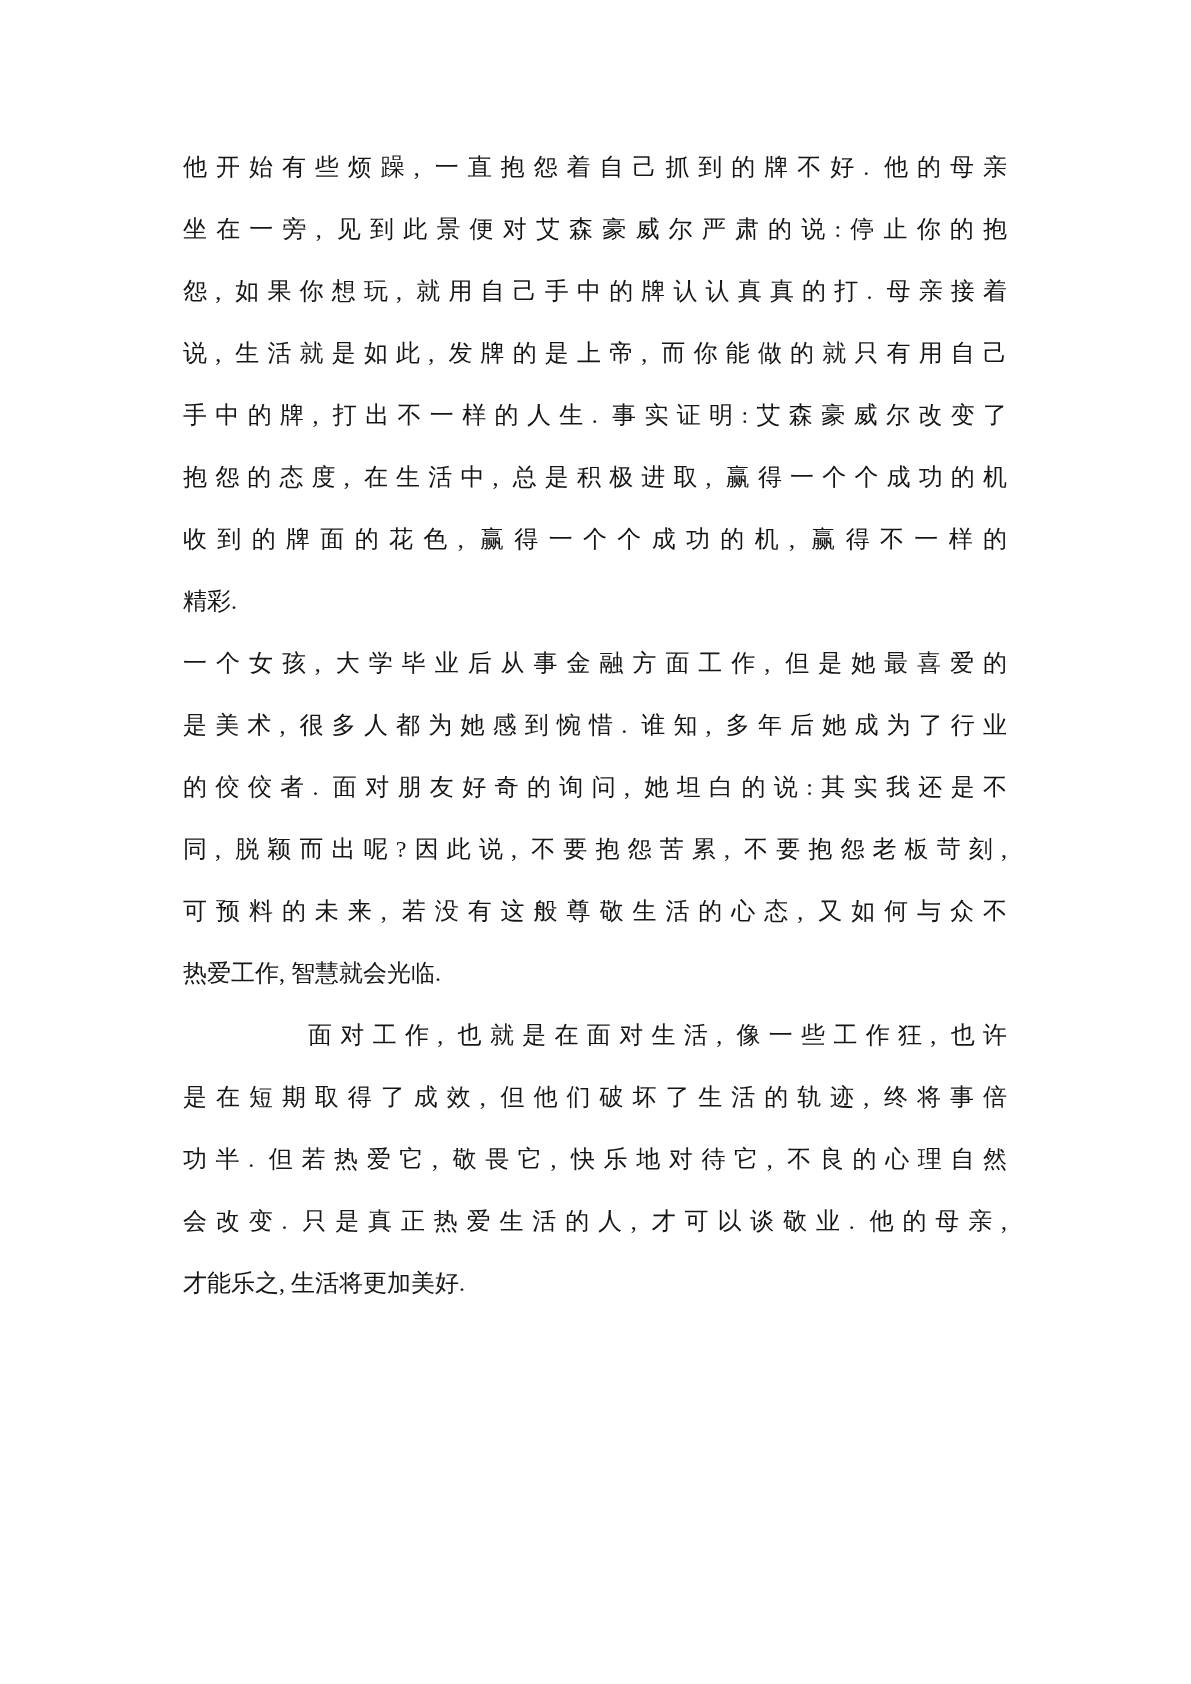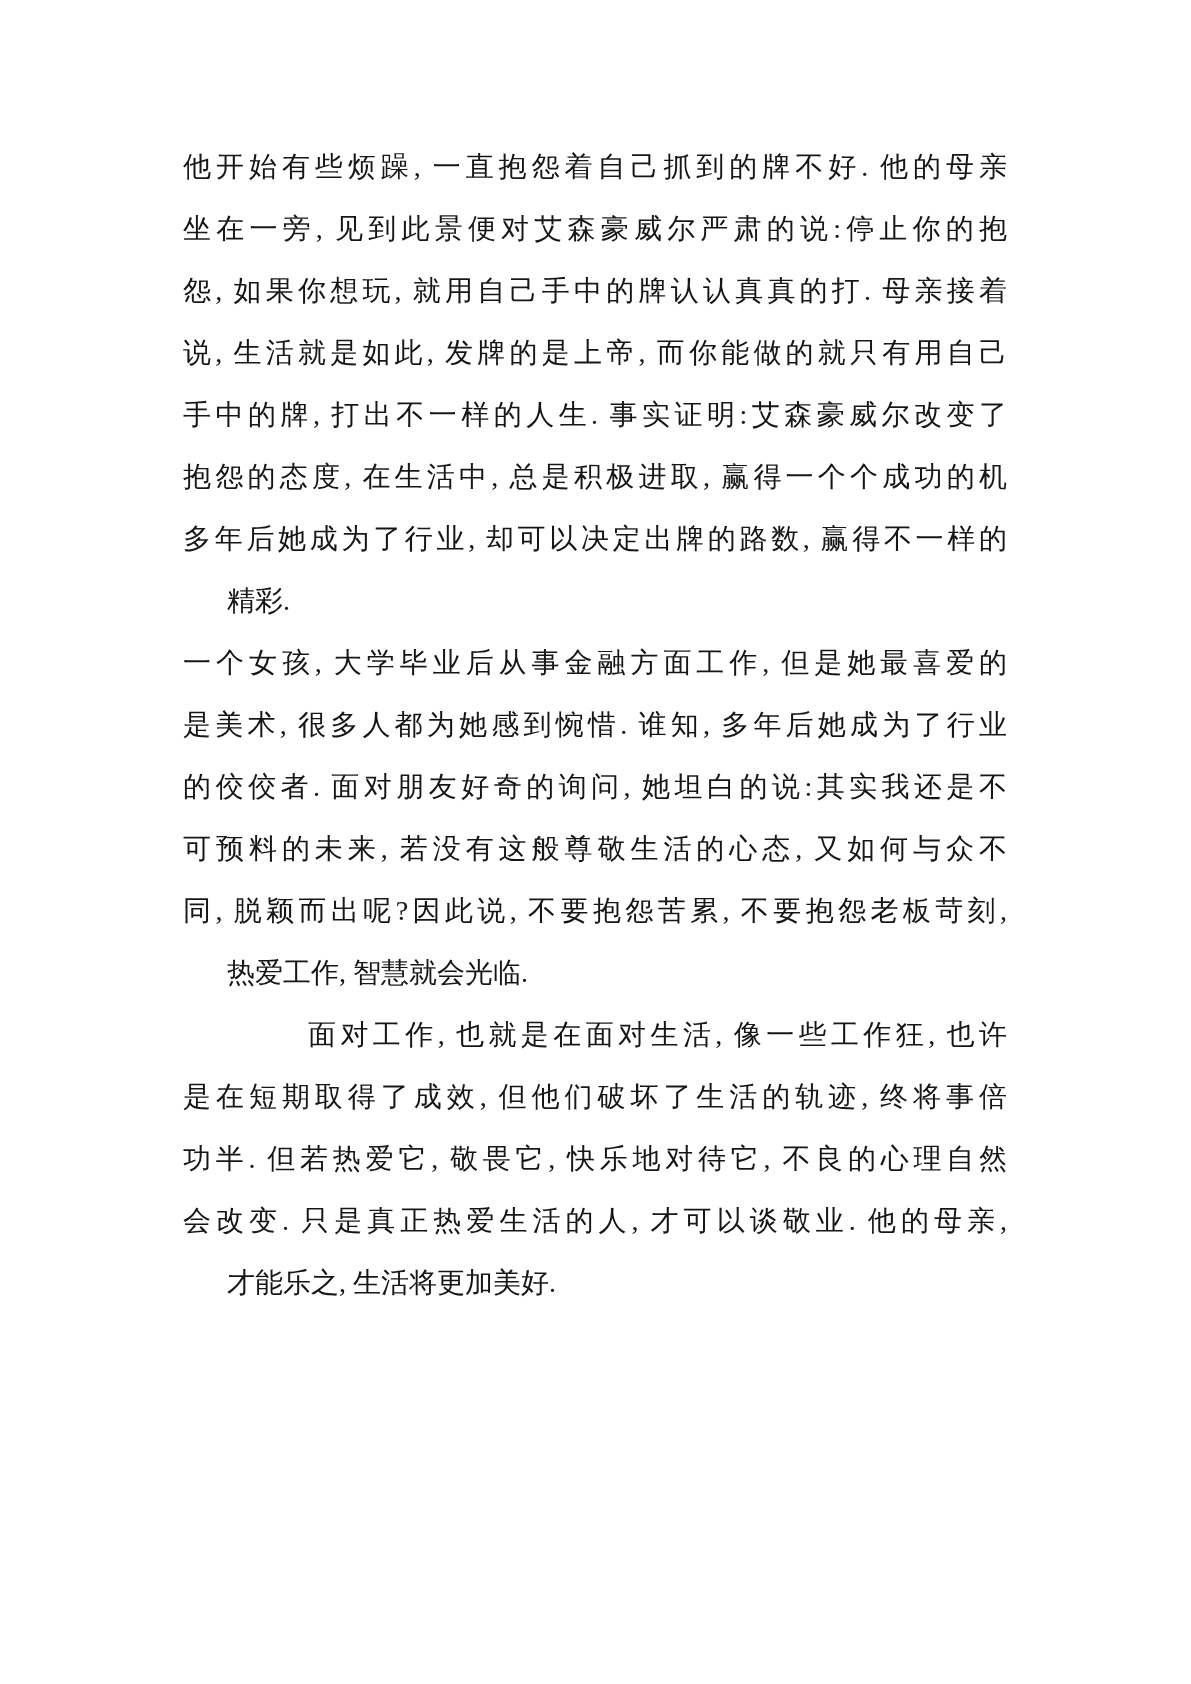--- a/index.html
+++ b/index.html
@@ -15,67 +15,66 @@
     position: relative;
     box-sizing: border-box;
     width: 1191px;
     height: 1684px;
     background: var(--page-bg);
     padding: 136px 184px 0 183px;
     overflow: hidden;
   }
   .doc-body {
     font-family: "Liberation Serif", "DejaVu Serif", serif;
-    font-size: 28px;
+    font-size: 24px;
     line-height: 62px;
     color: var(--text-color);
   }
   .paragraph {
     margin: 0;
     padding: 0;
   }
   .line {
     text-align: justify;
     text-align-last: justify;
     white-space: normal;
     height: 62px;
     overflow: visible;
   }
   .line.no-just {
     text-align: left;
     text-align-last: left;
-    margin-left: 44px;
   }
   .line.indent {
     text-indent: 125px;
   }
 </style>
 </head>
 <body>
 
 <div class="page">
   <div class="doc-body">
 
     <div class="paragraph">
       <div class="line">他开始有些烦躁, 一直抱怨着自己抓到的牌不好. 他的母亲</div>
       <div class="line">坐在一旁, 见到此景便对艾森豪威尔严肃的说:停止你的抱</div>
       <div class="line">怨, 如果你想玩, 就用自己手中的牌认认真真的打. 母亲接着</div>
       <div class="line">说, 生活就是如此, 发牌的是上帝, 而你能做的就只有用自己</div>
       <div class="line">手中的牌, 打出不一样的人生. 事实证明:艾森豪威尔改变了</div>
       <div class="line">抱怨的态度, 在生活中, 总是积极进取, 赢得一个个成功的机</div>
-      <div class="line">多年后她成为了行业, 却可以决定出牌的路数, 赢得不一样的</div>
+      <div class="line">收到的牌面的花色, 赢得一个个成功的机, 赢得不一样的</div>
       <div class="line no-just">精彩.</div>
     </div>
 
     <div class="paragraph">
       <div class="line">一个女孩, 大学毕业后从事金融方面工作, 但是她最喜爱的</div>
       <div class="line">是美术, 很多人都为她感到惋惜. 谁知, 多年后她成为了行业</div>
       <div class="line">的佼佼者. 面对朋友好奇的询问, 她坦白的说:其实我还是不</div>
+      <div class="line">同, 脱颖而出呢?因此说, 不要抱怨苦累, 不要抱怨老板苛刻,</div>
       <div class="line">可预料的未来, 若没有这般尊敬生活的心态, 又如何与众不</div>
-      <div class="line">同, 脱颖而出呢?因此说, 不要抱怨苦累, 不要抱怨老板苛刻,</div>
       <div class="line no-just">热爱工作, 智慧就会光临.</div>
     </div>
 
     <div class="paragraph">
       <div class="line indent">面对工作, 也就是在面对生活, 像一些工作狂, 也许</div>
       <div class="line">是在短期取得了成效, 但他们破坏了生活的轨迹, 终将事倍</div>
       <div class="line">功半. 但若热爱它, 敬畏它, 快乐地对待它, 不良的心理自然</div>
       <div class="line">会改变. 只是真正热爱生活的人, 才可以谈敬业. 他的母亲,</div>
       <div class="line no-just">才能乐之, 生活将更加美好.</div>
     </div>

